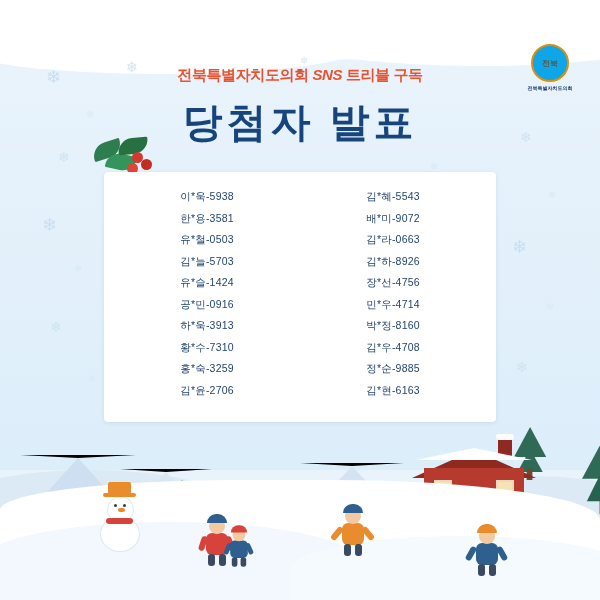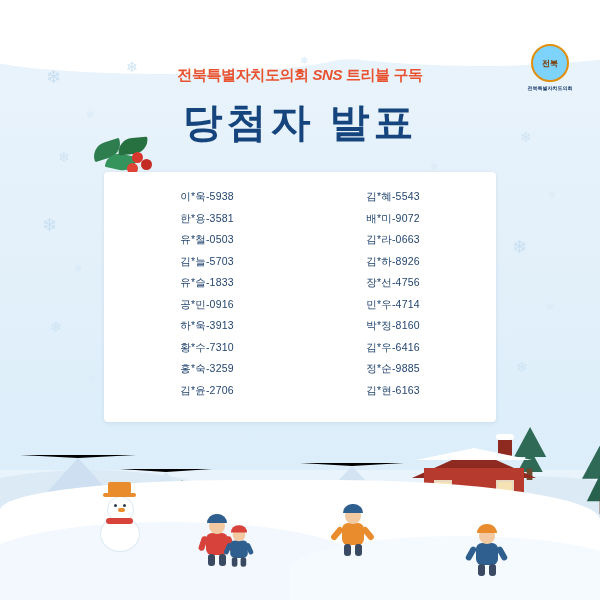--- a/index.html
+++ b/index.html
@@ -41,23 +41,23 @@
   }
   .flake.sm{font-size:10px;color:#d9eaf6;}
   .flake.lg{font-size:18px;color:#c8e0f2;}
   
   .badge{
     position:absolute;right:22px;top:44px;width:56px;height:56px;
     text-align:center;
   }
   .badge .seal{
     width:34px;height:34px;border-radius:50%;
-    background:#7dd3fc;margin:0 auto;
+    background:#0ea5e9;margin:0 auto;
     display:flex;align-items:center;justify-content:center;
-    color:#7a3b00;font-size:8px;font-weight:bold;
+    color:#7a3b00;font-size:8px;font-weight:normal;
     border:2px solid #e08e0b;
   }
   .badge .btxt{
     margin-top:3px;font-size:5px;color:#1b3d6d;line-height:1.25;
     font-weight:bold;
   }
   .subtitle{
     position:absolute;left:0;right:0;top:66px;text-align:center;
     color:#e8522f;font-size:15px;font-weight:bold;letter-spacing:-0.4px;
   }
@@ -210,36 +210,36 @@
     <div class="berry b3"></div>
   </div>
 
   <div class="card">
     <div class="cols">
       <div class="col">
         <div class="cell">이*욱-5938</div>
         <div class="cell">한*용-3581</div>
         <div class="cell">유*철-0503</div>
         <div class="cell">김*늘-5703</div>
-        <div class="cell">유*슬-1833</div>
+        <div class="cell">유*슬-1424</div>
         <div class="cell">공*민-0916</div>
         <div class="cell">하*욱-3913</div>
         <div class="cell">황*수-7310</div>
         <div class="cell">홍*숙-3259</div>
         <div class="cell">김*윤-2706</div>
       </div>
       <div class="col">
         <div class="cell">김*혜-5543</div>
         <div class="cell">배*미-9072</div>
         <div class="cell">김*라-0663</div>
         <div class="cell">김*하-8926</div>
         <div class="cell">장*선-4756</div>
         <div class="cell">민*우-4714</div>
         <div class="cell">박*정-8160</div>
-        <div class="cell">김*우-6416</div>
+        <div class="cell">김*우-4708</div>
         <div class="cell">정*순-9885</div>
         <div class="cell">김*현-6163</div>
       </div>
     </div>
   </div>
 
 
   <div class="hill" style="left:-40px;bottom:72px;width:260px;height:58px;"></div>
   <div class="hill" style="left:180px;bottom:72px;width:230px;height:44px;background:#e6f1fa;"></div>
   <div class="hill" style="right:-50px;bottom:72px;width:250px;height:52px;"></div>

